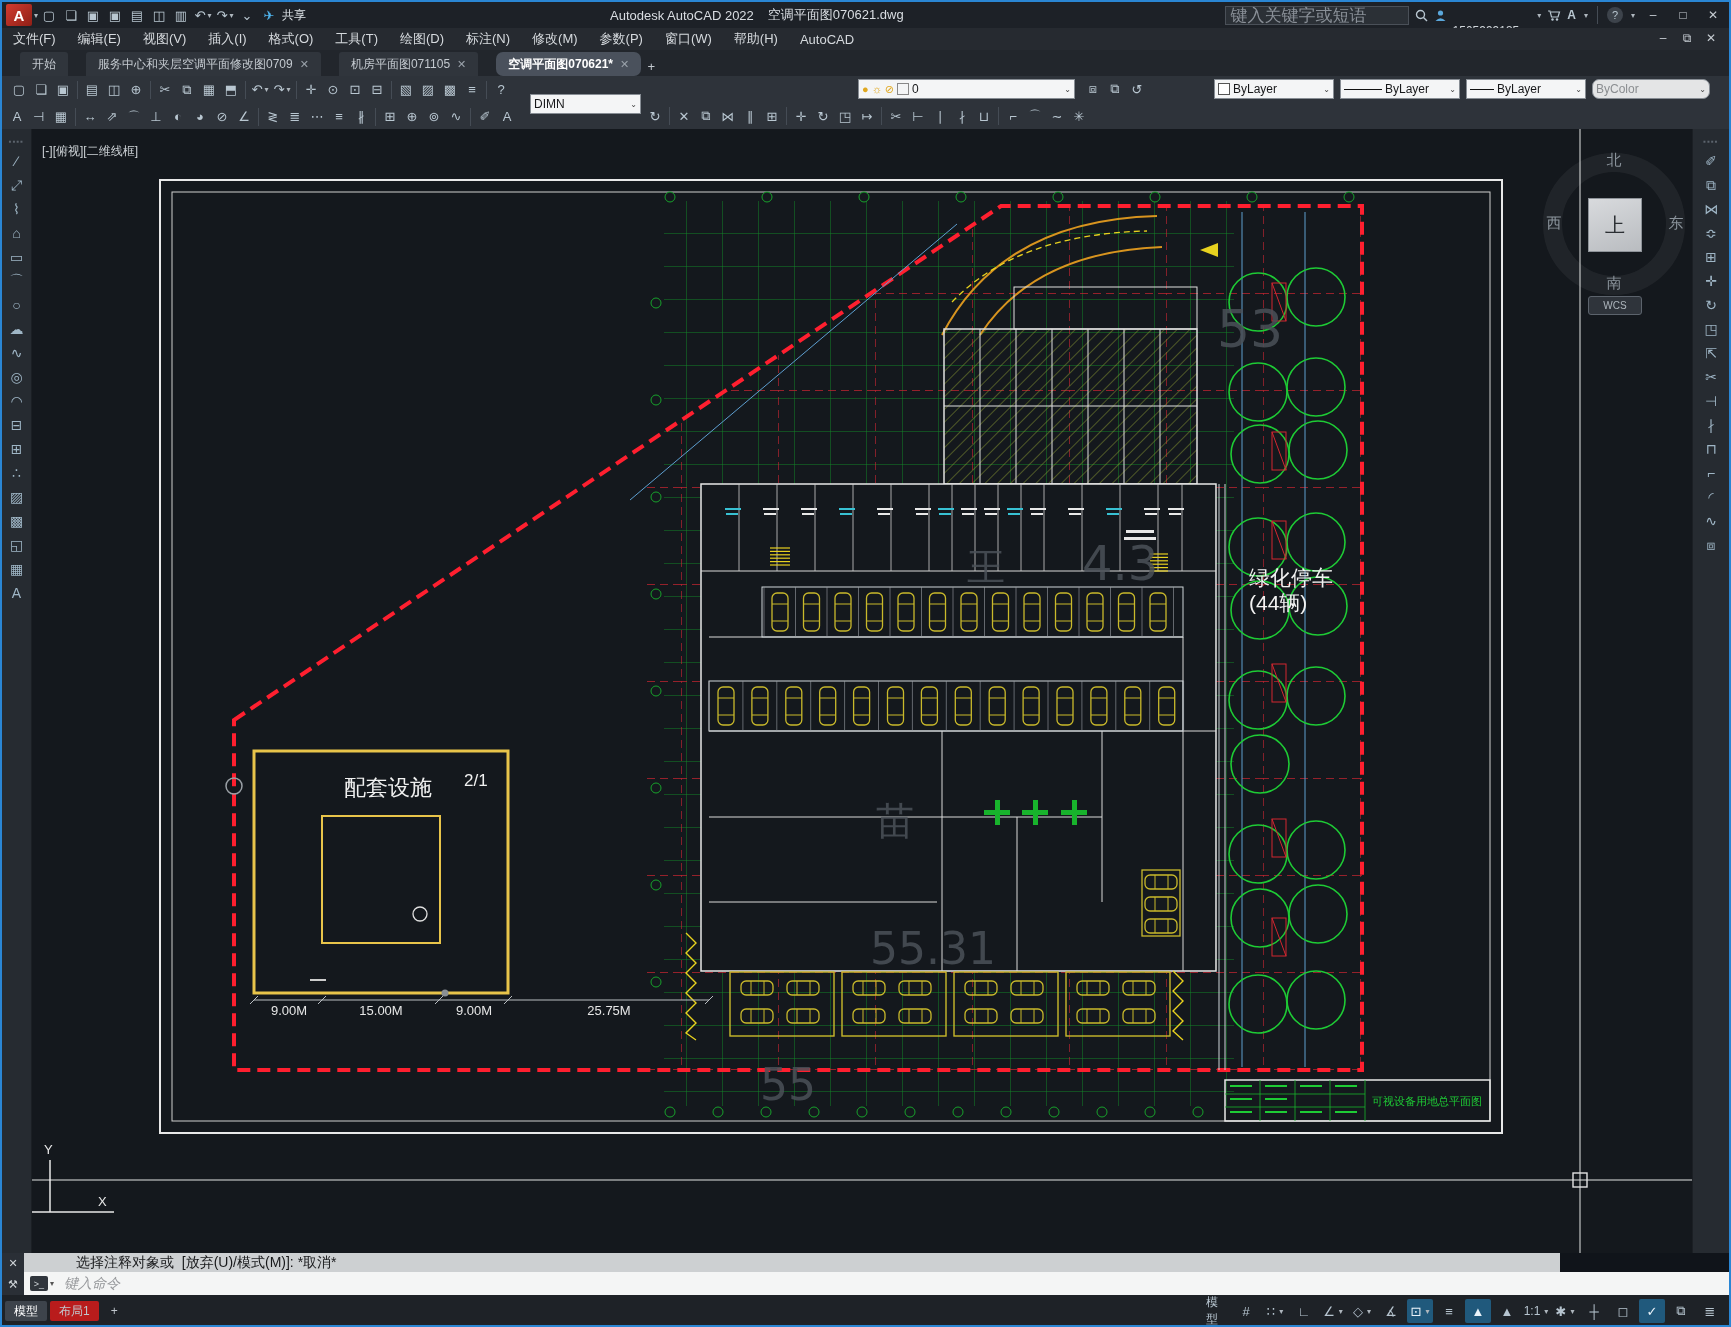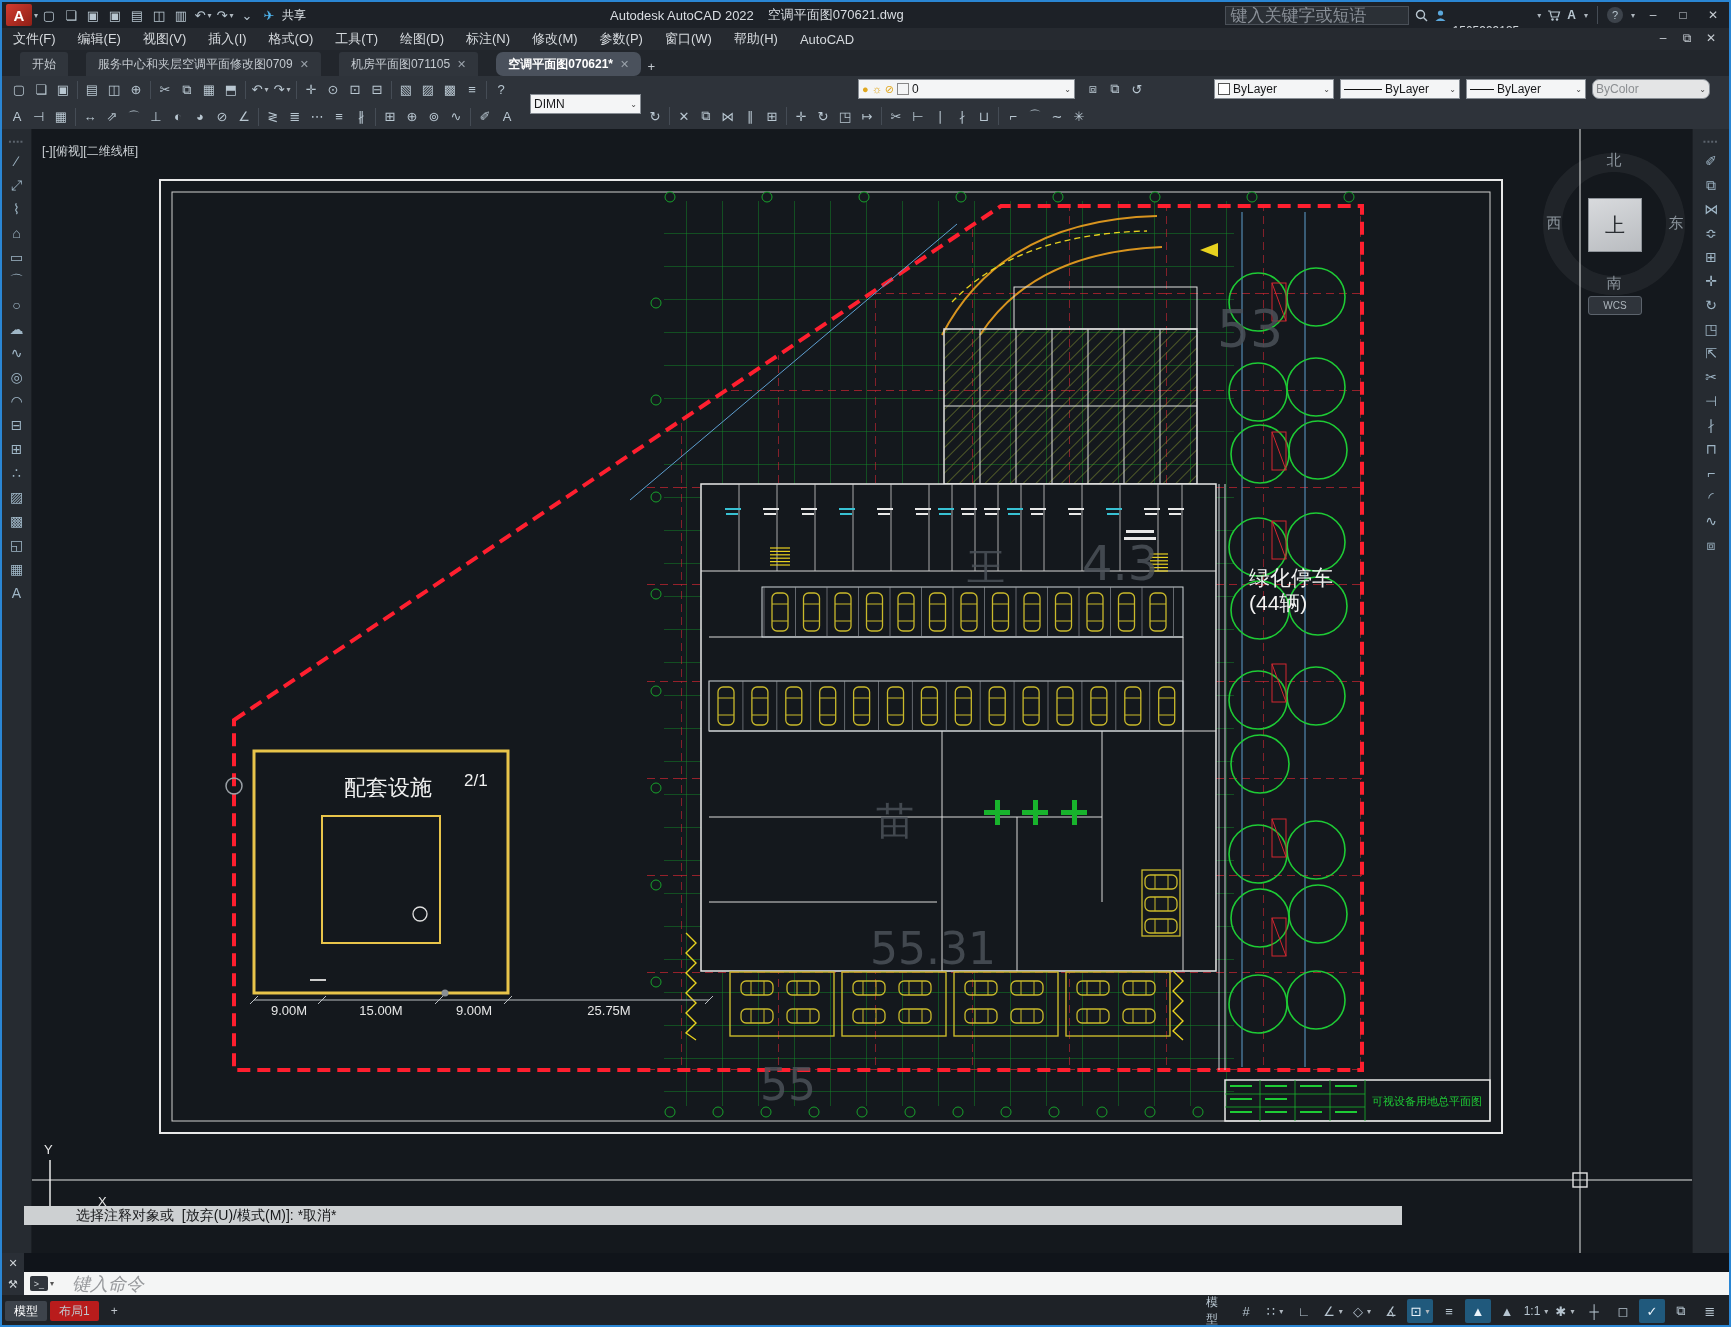--- a/index.html
+++ b/index.html
@@ -59,25 +59,25 @@
   #ring{left:1541px;top:151px;width:142px;height:142px;border-radius:50%;border:19px solid rgba(255,255,255,0.055);box-sizing:border-box;}
   .cmp{color:#8b949c;font-size:15px;width:20px;text-align:center;}
   #cube{left:1586px;top:196px;width:52px;height:52px;background:linear-gradient(160deg,#d8dadd,#b9bcc0);
         border:1px solid #8e9399;display:flex;align-items:center;justify-content:center;
         color:#2b2f33;font-size:20px;}
   #wcs{left:1586px;top:294px;width:52px;height:17px;background:#2f343b;border:1px solid #5c636c;border-radius:3px;
        color:#aeb6bd;font-size:10px;display:flex;align-items:center;justify-content:center;}
   
   #cmdstrip{left:0;top:1251px;width:22px;height:42px;background:#2a2f36;color:#cfd4d8;
             display:flex;flex-direction:column;align-items:center;justify-content:space-around;font-size:11px;}
-  #cmdhist{left:22px;top:1204px;width:1378px;height:19px;background:#cdd0d2;color:#17181a;font-size:14px;
+  #cmdhist{left:22px;top:1251px;width:1536px;height:19px;background:#cdd0d2;color:#17181a;font-size:14px;
            display:flex;align-items:center;padding-left:52px;box-sizing:border-box;white-space:pre;}
   #cmdline{left:22px;top:1270px;width:1707px;height:23px;background:#f4f5f5;display:flex;align-items:center;padding-left:6px;box-sizing:border-box;}
   #cmdicon{width:18px;height:15px;background:#30353c;color:#cfd4d8;font-size:9px;display:flex;align-items:center;justify-content:center;border-radius:2px;}
-  #cmdinput{font-style:italic;color:#97999c;font-size:18px;margin-left:18px;}
+  #cmdinput{font-style:italic;color:#97999c;font-size:14px;margin-left:10px;}
   
   #statusrow{left:0;top:1293px;width:100%;height:32px;background:#1e2227;display:flex;align-items:center;}
   .ltab{height:20px;padding:0 9px;margin-left:3px;display:flex;align-items:center;font-size:12px;color:#c0c6cc;background:#b91c1c;border-radius:2px;}
   .ltab.active{background:#3d434b;color:#fff;}
   #statusicons{position:absolute;right:6px;top:1297px;display:flex;align-items:center;gap:3px;}
   .sicon{min-width:22px;height:24px;display:flex;align-items:center;justify-content:center;gap:2px;
          color:#b6c4cf;font-size:13px;border-radius:2px;padding:0 2px;}
   .sicon.active{background:#20597c;color:#eaf3fa;}
   .sicon .txt{font-size:12px;}
 </style>

